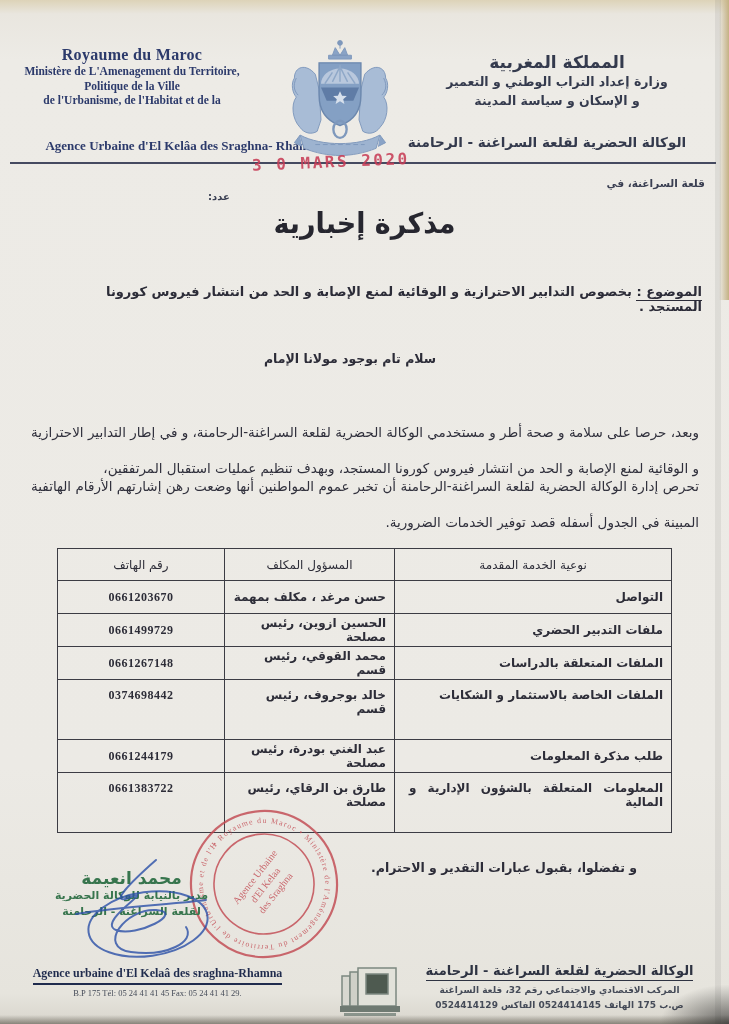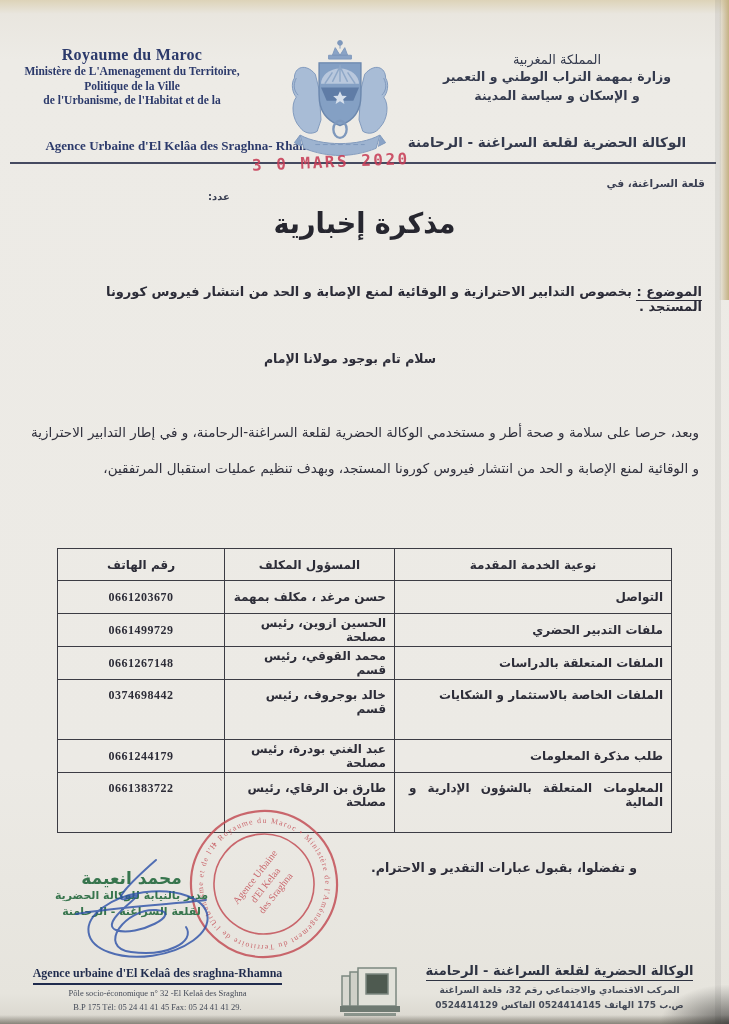--- a/index.html
+++ b/index.html
@@ -8,21 +8,21 @@
     background:linear-gradient(180deg,#ddd3b8 0px,#e9e6df 14px,#edebe6 60px,#eceae5 75%,#e6e4dd 97%,#d8d5cc 100%);}
   .abs{position:absolute;}
 
   
   .hdr-fr{left:6px;top:46px;width:252px;text-align:center;color:#2c3a6b;font-family:"Liberation Serif",serif;}
   .hdr-fr .kingdom{font-size:16px;font-weight:bold;letter-spacing:.3px;}
   .hdr-fr .min{font-size:11.5px;font-weight:bold;line-height:14.5px;}
   .agency-fr{left:12px;top:138px;width:345px;font-family:"Liberation Serif",serif;
     font-size:13px;font-weight:bold;color:#2c3a6b;text-align:center;}
   .hdr-ar{right:22px;top:52px;width:300px;text-align:center;color:#343a4d;direction:rtl;}
-  .hdr-ar .kingdom{font-size:13px;font-weight:normal;}
+  .hdr-ar .kingdom{font-size:17px;font-weight:bold;}
   .hdr-ar .min{font-size:12.5px;font-weight:bold;line-height:19px;}
   .agency-ar{right:22px;top:134px;width:320px;direction:rtl;text-align:center;
     font-size:13.5px;font-weight:bold;color:#343a4d;}
   .hdr-rule{left:10px;top:162px;width:706px;height:2px;background:#454a60;}
 
   
   .date-stamp{left:252px;top:151px;width:220px;color:rgba(199,62,86,.88);
     font-family:"DejaVu Sans Mono",monospace;font-weight:bold;font-size:16px;
     letter-spacing:2.5px;transform:rotate(-2.5deg);}
   .place-line{right:24px;top:177px;direction:rtl;font-size:10.5px;font-weight:bold;color:#3a3f52;}
@@ -42,21 +42,21 @@
   #par2{top:468px;}
 
   
   table.services{position:absolute;left:57px;top:548px;width:614px;border-collapse:collapse;
     direction:rtl;table-layout:fixed;}
   table.services col.c-service{width:277px;}
   table.services col.c-resp{width:170px;}
   table.services col.c-phone{width:167px;}
   table.services th,table.services td{border:1.3px solid #3c3c44;padding:2px 8px;
     color:#2d2d38;vertical-align:middle;}
-  table.services th{height:27px;font-size:12px;font-weight:bold;text-align:center;}
+  table.services th{height:27px;font-size:12px;font-weight:normal;text-align:center;}
   table.services td{font-size:12px;font-weight:bold;}
   td.cell-service{text-align:right;}
   td.cell-resp{text-align:right;font-size:11.5px;}
   td.cell-phone{text-align:center;font-family:"Liberation Serif",serif;
     font-size:15.5px;font-weight:normal;letter-spacing:.5px;direction:ltr;}
   tr.r-std{height:33px;}
   tr.r-tall{height:60px;}
   tr.r-tall td{vertical-align:top;padding-top:8px;}
   tr.r-tall td.cell-service{padding-left:14px;text-align:justify;}
 
@@ -124,41 +124,42 @@
 
         <path d="M18,106 C40,118 80,118 102,106 L98,120 C72,130 48,130 22,120 Z" fill="#9db3d0"></path>
         <path d="M18,106 l-6,8 8,4 M102,106 l6,8 -8,4" fill="#8aa3c6"></path>
         <path d="M34,116 h52" stroke="#7e98bc" stroke-dasharray="5 3"></path>
       </g>
     </svg>
   </div>
 
   <div class="abs hdr-ar">
     <div class="kingdom">المملكة المغربية</div>
-    <div class="min">وزارة بمهمة التراب الوطني و التعمير</div>
+    <div class="min">وزارة إعداد التراب الوطني و التعمير</div>
     <div class="min">و الإسكان و سياسة المدينة</div>
   </div>
   <div class="abs agency-ar">الوكالة الحضرية لقلعة السراغنة - الرحامنة</div>
 
   <div class="abs hdr-rule"></div>
 
   <div class="abs date-stamp">3 0 MARS 2020</div>
   <div class="abs place-line">قلعة السراغنة، في</div>
   <div class="abs num-label">عدد:</div>
 
   <div class="abs memo-title">مذكرة إخبارية</div>
 
   <div class="abs subject">
     <span class="lbl">الموضوع :</span>
     <span>بخصوص التدابير الاحترازية و الوقائية لمنع الإصابة و الحد من انتشار فيروس كورونا المستجد .</span>
   </div>
 
   <div class="abs salutation">سلام تام بوجود مولانا الإمام</div>
 
   <div id="par1" class="abs body-par">وبعد، حرصا على سلامة و صحة أطر و مستخدمي الوكالة الحضرية لقلعة السراغنة-الرحامنة، و في إطار التدابير الاحترازية و الوقائية لمنع الإصابة و الحد من انتشار فيروس كورونا المستجد، وبهدف تنظيم عمليات استقبال المرتفقين،</div>
+  <div id="par2" class="abs body-par">تحرص إدارة الوكالة الحضرية لقلعة السراغنة-الرحامنة أن تخبر عموم المواطنين أنها وضعت رهن إشارتهم الأرقام الهاتفية المبينة في الجدول أسفله قصد توفير الخدمات الضرورية.</div>
 
   <table class="services">
     <colgroup>
         <col class="c-service">
         <col class="c-resp">
         <col class="c-phone">
       </colgroup>
     <tbody>
         <tr>
       <th>نوعية الخدمة المقدمة</th>
@@ -228,21 +229,20 @@
       <g fill="none" stroke="#2b50a8" stroke-width="2" opacity=".8" stroke-linecap="round">
         <path d="M120,8 C95,30 70,55 95,45 C120,35 60,70 80,78 C100,86 150,60 120,58 C90,56 60,95 95,100 C130,105 160,90 150,75"></path>
         <path d="M40,62 C80,55 140,52 170,48"></path>
         <ellipse cx="112" cy="72" rx="60" ry="32" transform="rotate(-8 112 72)"></ellipse>
       </g>
     </svg>
   </div>
 
   <div class="abs ftr-fr">
     <div class="head">Agence urbaine d'El Kelaâ des sraghna-Rhamna</div>
-    <div class="line">Pôle socio-économique n° 32 -El Kelaâ des Sraghna</div>
     <div class="line">B.P 175   Tél: 05 24 41 41 45    Fax: 05 24 41 41 29.</div>
   </div>
 
   <div class="abs ftr-logo">
     <svg width="86" height="58" viewBox="0 0 86 58">
       <g stroke="#7c8880" fill="#d8d8d0" stroke-width="1.5">
         <rect x="14" y="16" width="8" height="30"></rect>
         <rect x="22" y="12" width="8" height="34" fill="#cfd0c8"></rect>
         <rect x="30" y="8" width="38" height="38" fill="#e2e2da"></rect>
         <rect x="38" y="14" width="22" height="20" fill="#4e5a50"></rect>

